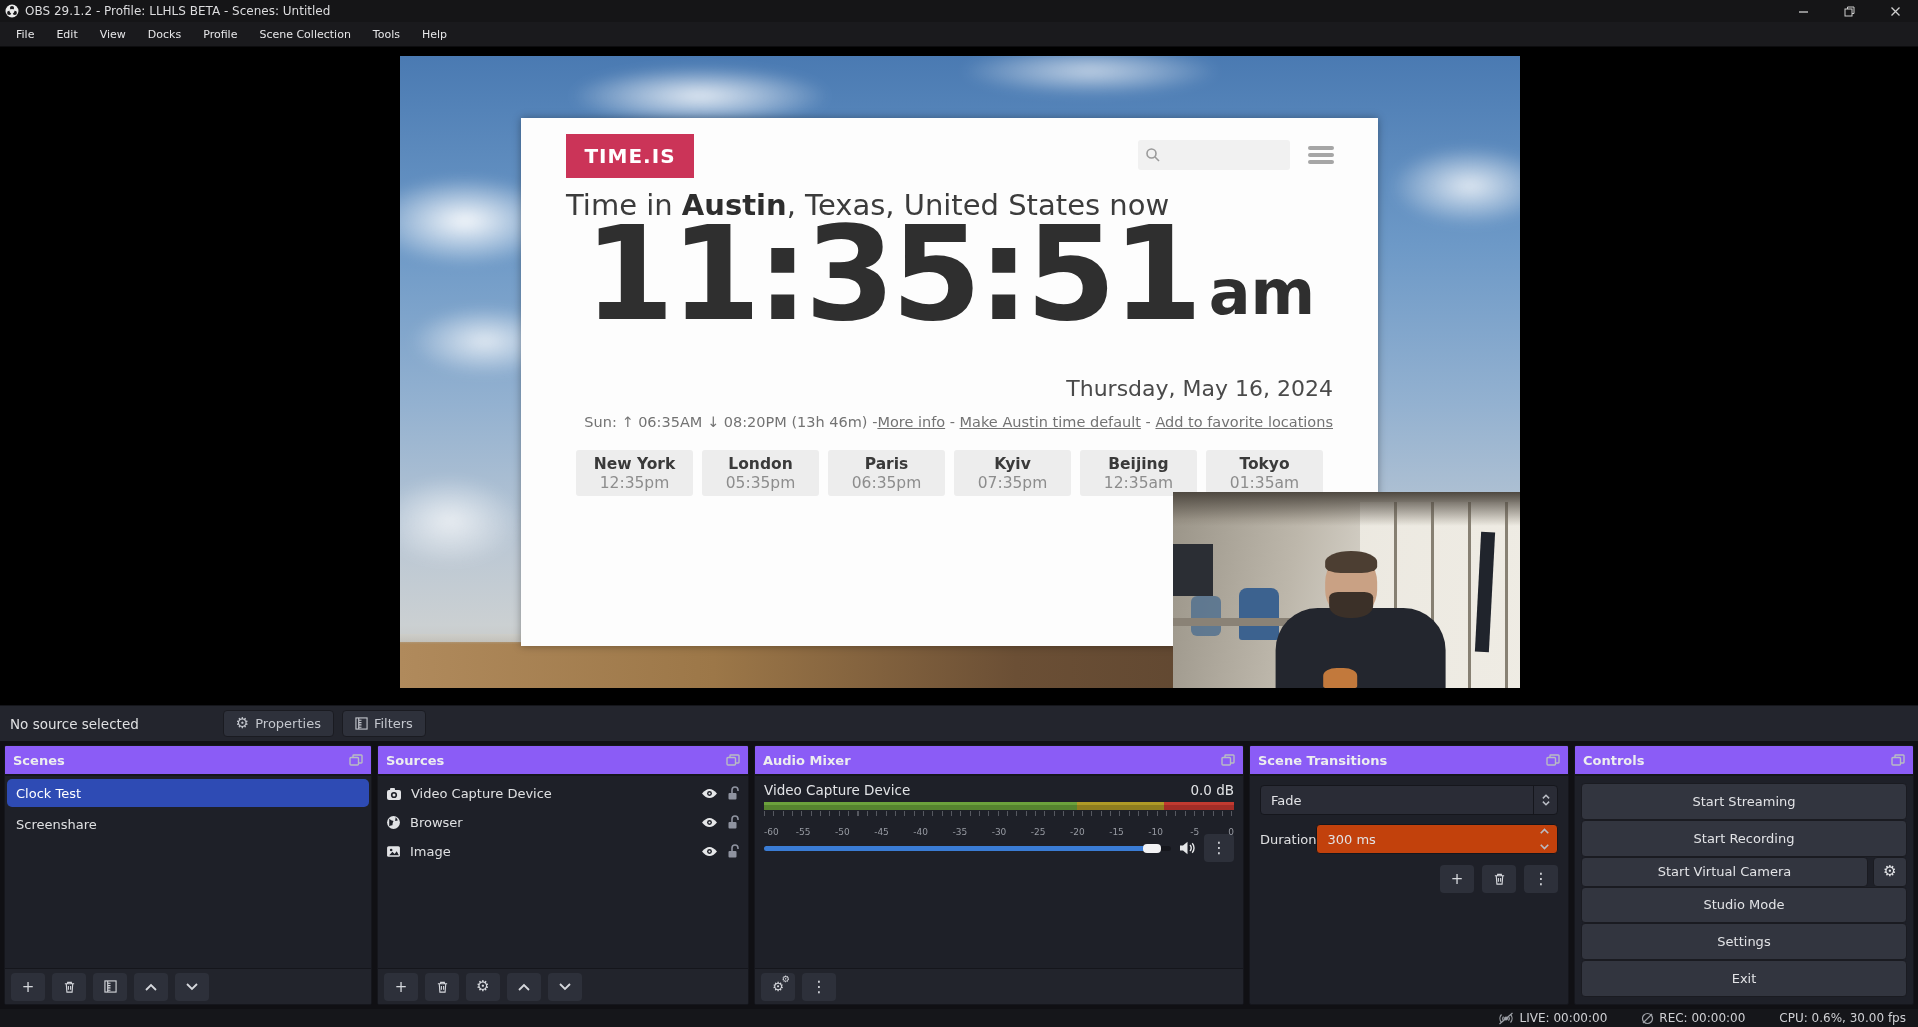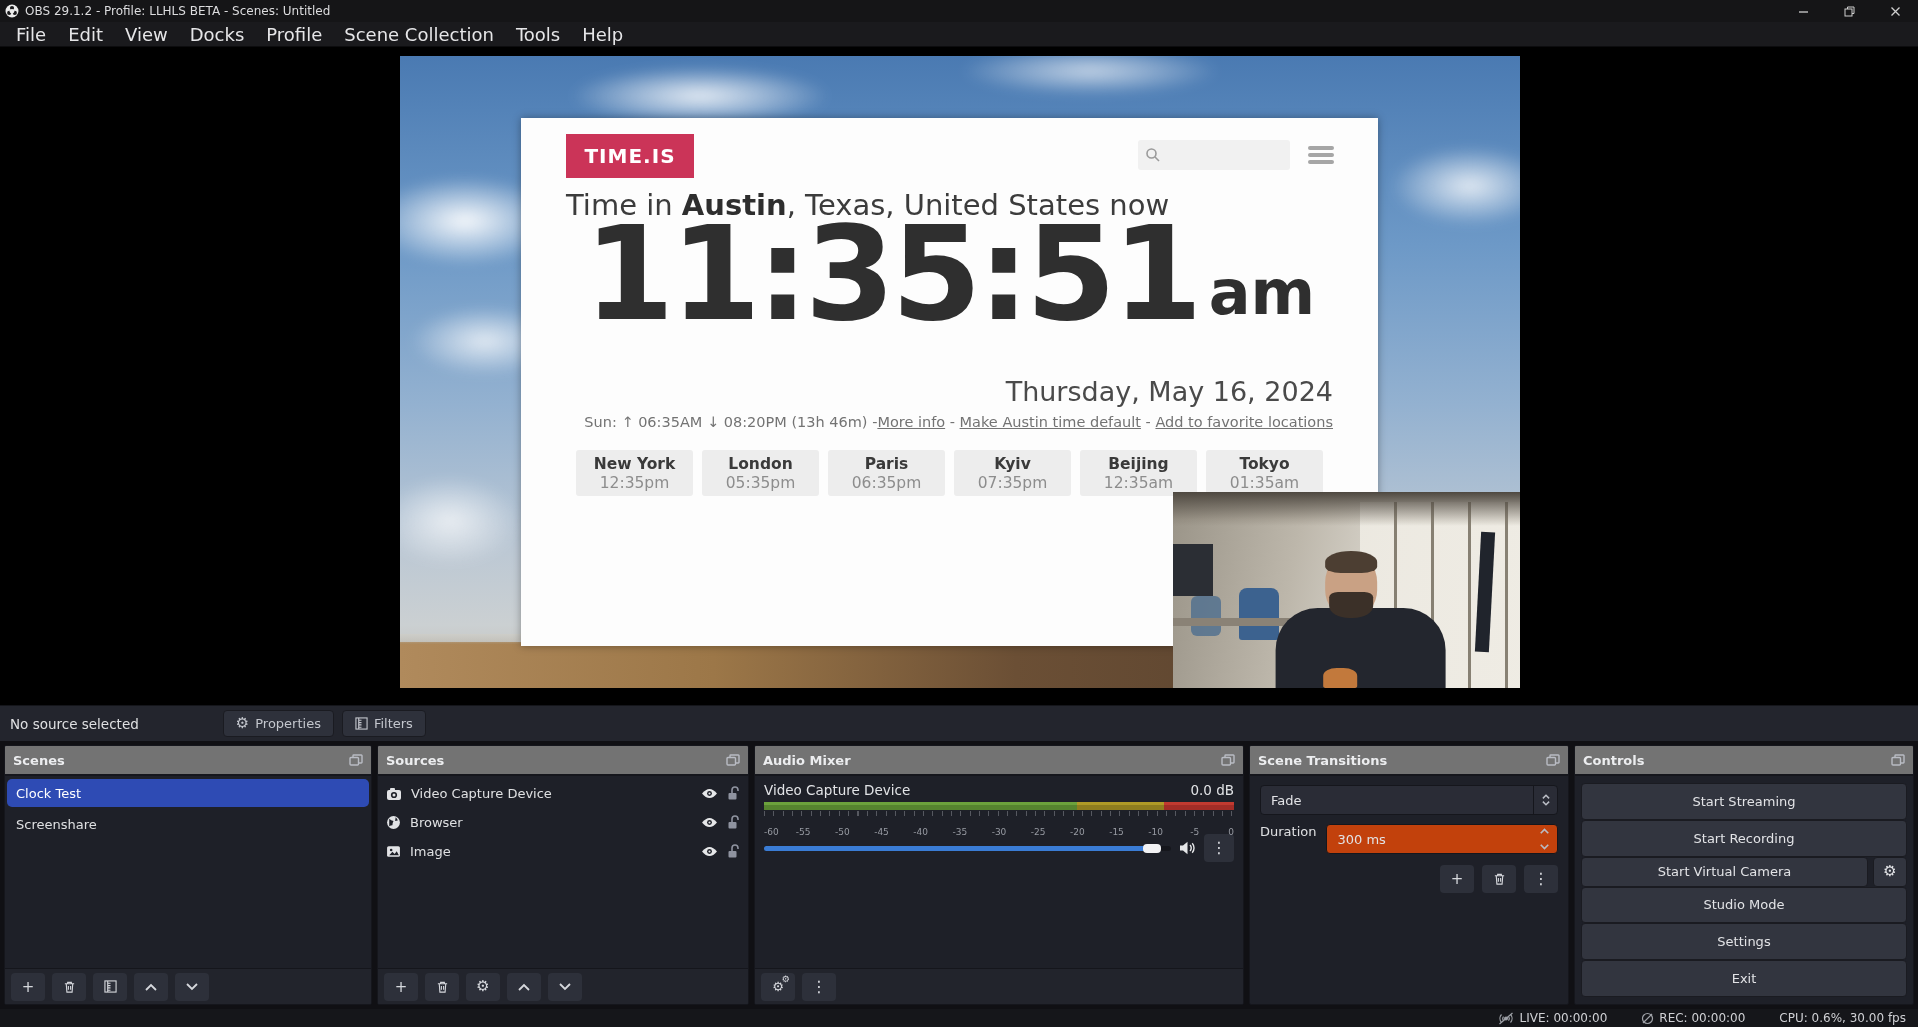--- a/index.html
+++ b/index.html
@@ -10,21 +10,21 @@
     position:relative;
   }
   
   .titlebar { height:22px; background:#151517; display:flex; align-items:center; }
   .titlebar .obs-logo { width:14px; height:14px; margin:0 6px 0 5px; }
   .titlebar .title { font-size:12px; color:#dcdcde; }
   .titlebar .win-btns { margin-left:auto; display:flex; height:100%; }
   .win-btn { width:46px; display:flex; align-items:center; justify-content:center; color:#cfcfcf; }
   
   .menubar { height:25px; background:#1a1a1d; display:flex; align-items:center; padding-left:6px; gap:2px; border-bottom:1px solid #0c0c0e; }
-  .menu-item { padding:3px 10px; color:#e6e6e8; font-size:18px; border-radius:3px; cursor:default; }
+  .menu-item { padding:3px 10px; color:#e6e6e8; font-size:11px; border-radius:3px; cursor:default; }
   
   .preview-zone { position:absolute; left:0; top:47px; width:1918px; height:658px; background:#000; }
   .canvas { position:absolute; left:400px; top:9px; width:1120px; height:632px; overflow:hidden;
             background:linear-gradient(180deg,#4a7ab2 0%,#6d99c7 30%,#93b1d0 55%,#bcc8d4 78%,#cbd0d2 90%,#c0bab0 100%); }
   .cloud { position:absolute; border-radius:50%; filter:blur(6px); background:radial-gradient(closest-side, rgba(255,255,255,.95), rgba(255,255,255,0)); }
   .dunes { position:absolute; left:0; bottom:0; width:100%; height:46px;
            background:linear-gradient(90deg,#b08a5c 0%,#9c7748 28%,#6b4f35 55%,#5d4530 78%,#6b5038 100%); }
   .dunes:before { content:""; position:absolute; left:0; top:-8px; width:100%; height:10px;
            background:linear-gradient(180deg, rgba(205,205,200,0.9), rgba(160,140,110,0.2)); }
   
@@ -36,21 +36,21 @@
   .ti-search { position:absolute; right:88px; top:22px; width:152px; height:30px; background:#f1f1f1;
                border-radius:3px; display:flex; align-items:center; padding-left:7px; }
   .ti-burger { position:absolute; right:44px; top:28px; width:26px; height:18px;
                display:flex; flex-direction:column; justify-content:space-between; }
   .ti-burger i { display:block; height:4px; border-radius:2px; background:#a6a6a6; }
   .ti-heading { position:absolute; left:45px; top:70px; font-size:29px; color:#3c3c3c; font-weight:400; }
   .ti-heading b { font-weight:bold; color:#2e2e2e; }
   .ti-clockrow { position:absolute; left:0; top:88px; width:100%; display:flex; justify-content:center; align-items:flex-end; }
   .ti-clock { font-size:130px; font-weight:bold; color:#2f2f2f; letter-spacing:-4px; line-height:1.05; }
   .ti-ampm { font-size:62px; font-weight:bold; color:#2f2f2f; margin-left:10px; padding-bottom:14px; }
-  .ti-date { position:absolute; right:45px; top:258px; font-size:27px; color:#4a4a4a;text-align:center; }
+  .ti-date { position:absolute; right:45px; top:258px; font-size:22px; color:#4a4a4a;text-align:center; }
   .ti-sun { position:absolute; right:45px; top:296px; font-size:14.5px; color:#737373; }
   .ti-sun a { color:#737373; text-decoration:underline; }
   .ti-cities { position:absolute; left:0; top:332px; width:100%; display:flex; justify-content:center; gap:9px; }
   .ti-city { width:117px; height:46px; background:#ededed; border-radius:3px; text-align:center; padding-top:5px; }
   .ti-city .cname { font-weight:bold; font-size:15.5px; color:#3a3a3a; line-height:1.2; }
   .ti-city .ctime { font-size:15.5px; color:#8d8d8d; line-height:1.2; }
   
   .webcam { position:absolute; right:0; bottom:0; width:347px; height:196px; overflow:hidden;
             background:linear-gradient(100deg,#9a9488 0%,#bdb7ab 35%,#d9d5cc 60%,#ece9e1 100%); }
   .wc-ceiling { position:absolute; left:0; top:0; width:100%; height:34px;
@@ -73,21 +73,21 @@
   .srcbar { position:absolute; left:0; top:705px; width:1918px; height:36px; background:#23252d;
             display:flex; align-items:center; padding-left:10px; border-top:1px solid #14151a; }
   .srcbar .label { color:#dfe0e2; font-size:13.5px; }
   .srcbar .btns { display:flex; gap:8px; margin-left:84px; }
   .bar-btn { height:27px; background:#2e313b; border:1px solid #1a1b21; border-radius:4px; color:#c3c6cd;
              display:flex; align-items:center; gap:6px; padding:0 12px; font-size:13px; }
   
   .docks { position:absolute; left:0; top:741px; width:1918px; height:268px; background:#101014;
            display:flex; gap:5px; padding:4px; }
   .panel { background:#1e2028; border:1px solid #15161c; border-radius:2px; display:flex; flex-direction:column; overflow:hidden; }
-  .panel-header { height:30px; background:#737373; border-bottom:2px solid #15161c; display:flex; align-items:center;
+  .panel-header { height:30px; background:#8b5cf6; border-bottom:2px solid #15161c; display:flex; align-items:center;
                   padding:0 8px; flex:0 0 auto; }
   .panel-title { font-weight:bold; font-size:13px; color:#ecedef; }
   .float-icon { margin-left:auto; color:#b9bcc4; display:flex; }
   .panel-body { flex:1 1 auto; position:relative; }
   .panel-toolbar { flex:0 0 auto; height:36px; border-top:1px solid #15161c; background:#22242c;
                    display:flex; align-items:center; gap:7px; padding:0 6px; }
   .sq-btn { width:34px; height:28px; background:#2d303a; border-radius:4px; color:#d6d8dd;
             display:flex; align-items:center; justify-content:center; font-size:15px; }
   
   .scene-item { margin:3px 2px 0 2px; height:28px; display:flex; align-items:center; padding-left:9px;
@@ -118,21 +118,21 @@
   .vol-handle { position:absolute; left:93%; width:18px; height:9px; background:#f2f2f4; border-radius:4px; }
   .spk-icon { color:#e6e7e9; display:flex; }
   .kebab { font-size:16px; color:#d6d8dd; line-height:1; }
   
   .trans-body { padding:9px 10px 0 10px; }
   .ti-row { display:flex; align-items:center; }
   .select { flex:1; height:30px; background:#2a2c36; border:1px solid #15161c; border-radius:4px;
             display:flex; align-items:center; padding-left:10px; font-size:13px; color:#e2e3e6; }
   .select .spin { margin-left:auto; width:24px; align-self:stretch; border-left:1px solid #15161c;
             display:flex; flex-direction:column; align-items:center; justify-content:center; gap:2px; color:#b9bcc4; }
-  .dur-row { margin-top:9px; display:flex; gap:10px; }
+  .dur-row { margin-top:9px; display:flex; align-items:center; }
   .dur-label { font-size:13px; color:#dfe0e2; }
   .spinbox { flex:1; height:30px; background:#c2410c; border:1px solid #15161c; border-radius:4px;
              display:flex; align-items:center; padding:0 8px 0 10px; font-size:13px; color:#e2e3e6; }
   .spinbox .arrows { margin-left:auto; display:flex; flex-direction:column; justify-content:space-between; height:22px; color:#b9bcc4; }
   .trans-btns { margin-top:11px; display:flex; justify-content:flex-end; gap:8px; }
   
   .controls-body { padding:7px 6px; display:flex; flex-direction:column; gap:0; }
   .ctl-row { display:flex; gap:5px; }
   .ctl-btn { flex:1; height:30px; background:#32353f; border:1px solid #1a1b21; border-radius:4px;
              color:#e2e3e6; font-size:13px; display:flex; align-items:center; justify-content:center; }

